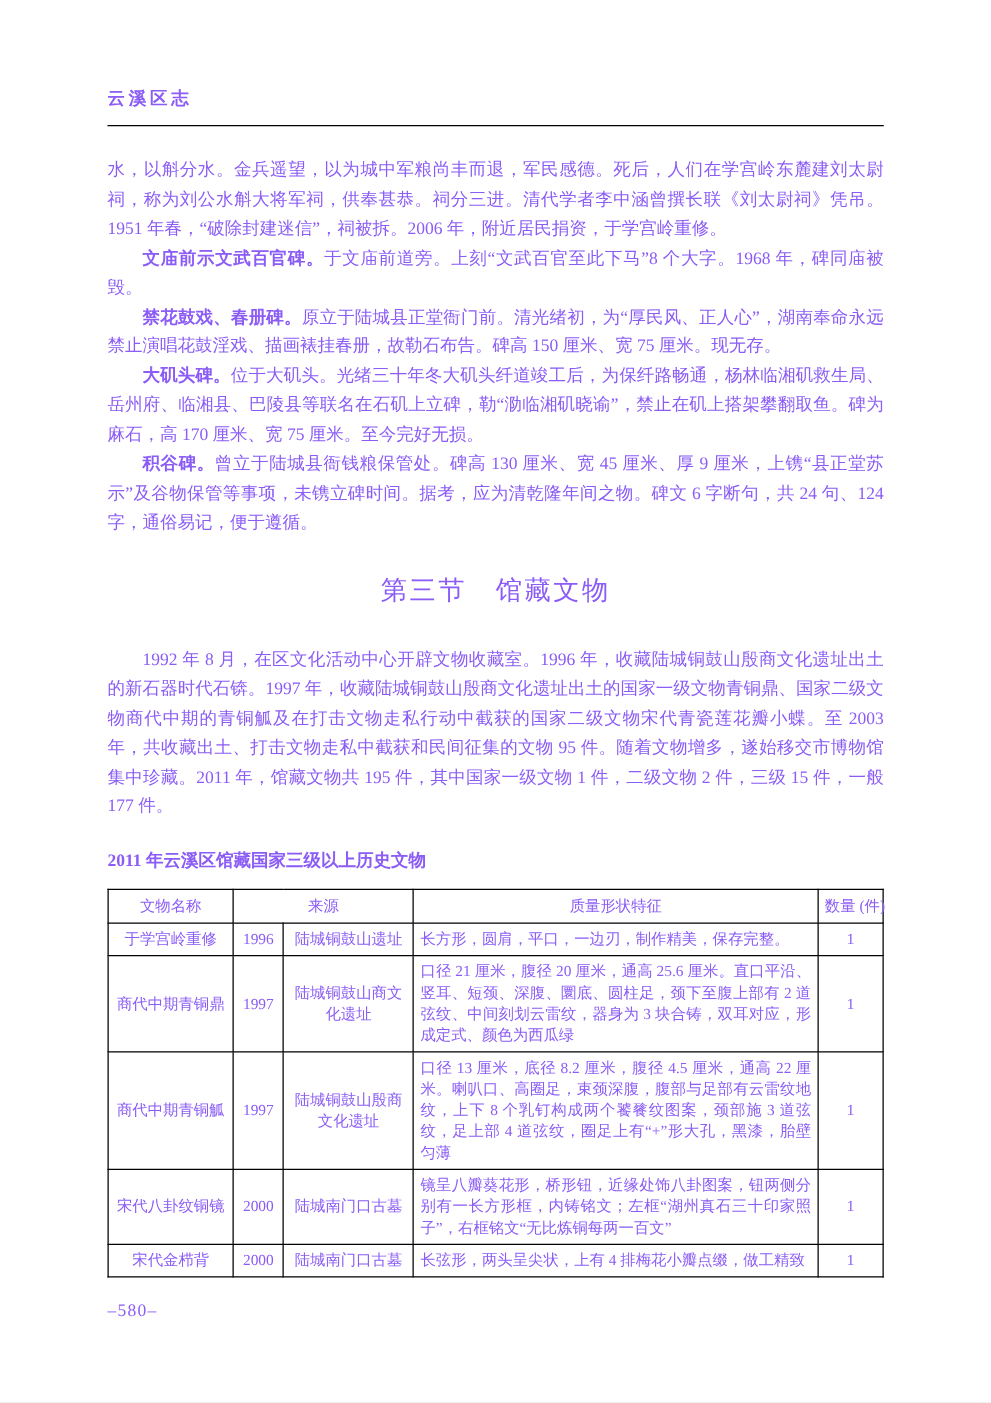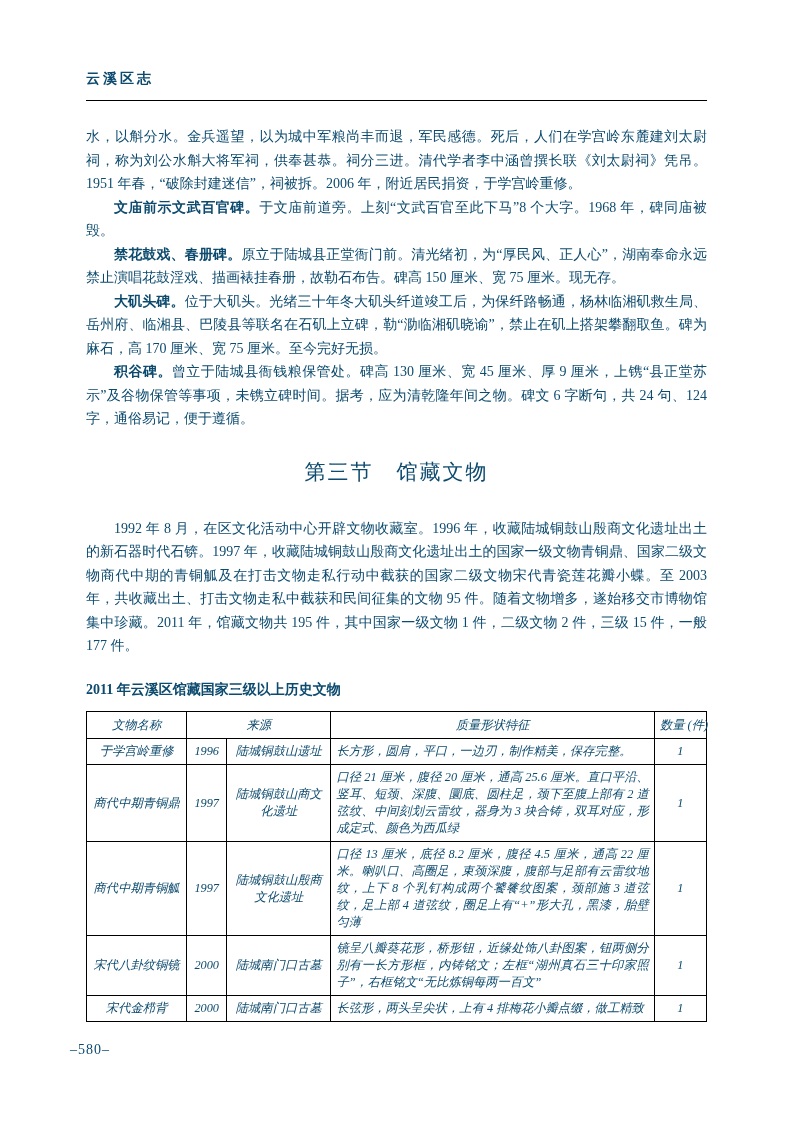--- a/index.html
+++ b/index.html
@@ -1,40 +1,40 @@
 <!DOCTYPE html>
 <html><head>
 <meta charset="utf-8">
 <style>
   * { margin:0; padding:0; box-sizing:border-box; }
   html,body { background:#e8e8e8; }
   .page {
     width:793px; height:1122px; background:#ffffff; margin:0 auto;
     position:relative; padding:70px 86px 0 86px;
-    font-family:"Liberation Serif","DejaVu Serif",serif; color:#0c4a6e;
+    font-family:"Liberation Serif","DejaVu Serif",serif; color:#8b5cf6;
   }
   .page-header {
     border-bottom:1px solid #000; padding-bottom:12px;
     font-size:14px; font-weight:bold; letter-spacing:3px;
   }
   .body-text { margin-top:24px; font-size:14px; line-height:23.5px; text-align:justify; }
   .para { text-indent:2em; }
   .para.no-indent { text-indent:0; }
   .para b.lead { font-weight:bold; }
   h2.section-title {
     text-align:center; text-indent:0; font-size:21px; font-weight:normal;
     letter-spacing:2px; margin:27px 0 31px 0; line-height:28px;
   }
   .table-title { font-weight:bold; font-size:14px; margin:20px 0 10px 0; }
   table.artifacts { width:100%; border-collapse:collapse; font-size:12.3px; line-height:17px; table-layout:fixed; }
-  table.artifacts th, table.artifacts td { border:1px solid #000; padding:4px 5px; vertical-align:middle;font-style:italic; }
+  table.artifacts th, table.artifacts td { border:1px solid #000; padding:4px 5px; vertical-align:middle; }
   table.artifacts th { font-weight:normal; text-align:center; white-space:nowrap; height:27px; }
   td.c-name, td.c-year, td.c-source, td.c-qty { text-align:center; }
   td.c-features { text-align:justify; }
-  .page-footer { position:absolute; left:70px; bottom:64px; font-size:14px; letter-spacing:1px; }
+  .page-footer { position:absolute; left:86px; bottom:64px; font-size:14px; letter-spacing:1px; }
 </style>
 </head>
 <body>
 
 <div class="page">
 
   <div class="page-header">
     <span class="book-title">云溪区志</span>
   </div>
 

